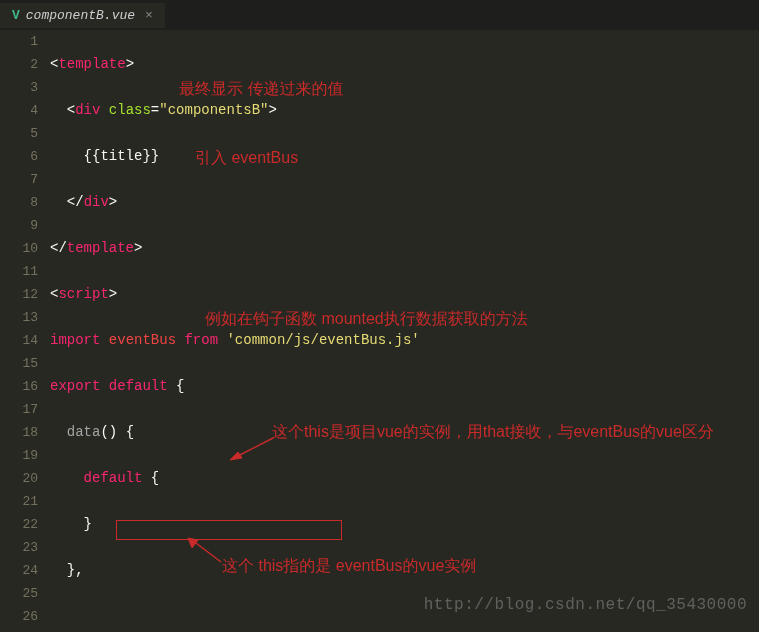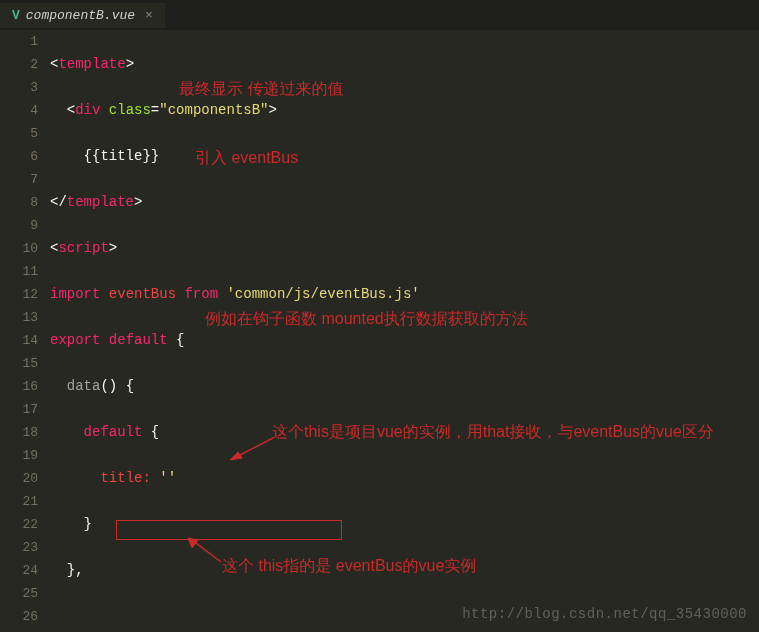--- a/index.html
+++ b/index.html
@@ -16,21 +16,21 @@
 .c-punct { color: #f8f8f2; }
 .c-attr { color: #a6e22e; }
 .c-str { color: #e6db74; }
 .c-kw { color: #f92672; }
 .c-name { color: #a3a3a3; }
 .c-var { color: #ef4444; }
 .c-white { color: #f8f8f2; }
 .annot { color: #c92a2a; font-family: 'Microsoft YaHei', sans-serif; font-size: 16px; position: absolute; z-index: 5; }
 .red-box { border: 1px solid #c92a2a; position: absolute; }
 .arrow { position: absolute; stroke: #c92a2a; fill: #c92a2a; }
-.watermark { position: absolute; bottom: 10px; right: 12px; color: rgba(200,200,200,0.35); font-family: 'Courier New', monospace; font-size: 14px; letter-spacing: 0.5px; }
+.watermark { position: absolute; bottom: 18px; right: 12px; color: rgba(200,200,200,0.35); font-family: 'Courier New', monospace; font-size: 16px; letter-spacing: 0.5px; }
 </style>
 </head>
 <body>
 
 <div class="tab-bar">
   <div class="tab">
     <span class="icon">V</span>
     <span>componentB.vue</span>
     <span class="close">×</span>
   </div>
@@ -62,27 +62,27 @@
       <div>22</div>
       <div>23</div>
       <div>24</div>
       <div>25</div>
       <div>26</div>
   </div>
   <div class="code">
 <div class="line"><span class="c-punct">&lt;</span><span class="c-tag">template</span><span class="c-punct">&gt;</span></div>
 <div class="line">  <span class="c-punct">&lt;</span><span class="c-tag">div</span> <span class="c-attr">class</span><span class="c-punct">=</span><span class="c-str">"<span>componentsB</span>"</span><span class="c-punct">&gt;</span></div>
 <div class="line">    <span class="c-white">{{title}}</span></div>
+<div class="line">  <span class="c-punct">&lt;/</span><span class="c-tag">div</span><span class="c-punct">&gt;</span></div>
 <div class="line"><span class="c-punct">&lt;/</span><span class="c-tag">template</span><span class="c-punct">&gt;</span></div>
 <div class="line"><span class="c-punct">&lt;</span><span class="c-tag">script</span><span class="c-punct">&gt;</span></div>
 <div class="line"><span class="c-kw">import</span> <span class="c-var">eventBus</span> <span class="c-kw">from</span> <span class="c-str">'common/js/eventBus.js'</span></div>
 <div class="line"><span class="c-kw">export</span> <span class="c-kw">default</span> <span class="c-punct">{</span></div>
 <div class="line">  <span class="c-name">data</span><span class="c-punct">() {</span></div>
 <div class="line">    <span class="c-kw">default</span> <span class="c-punct">{</span></div>
-<div class="line">      <span class="c-var">title:</span> <span class="c-str">''</span></div>
 <div class="line">    <span class="c-punct">}</span></div>
 <div class="line">  <span class="c-punct">},</span></div>
 
 
 
 
 
 
 
 

